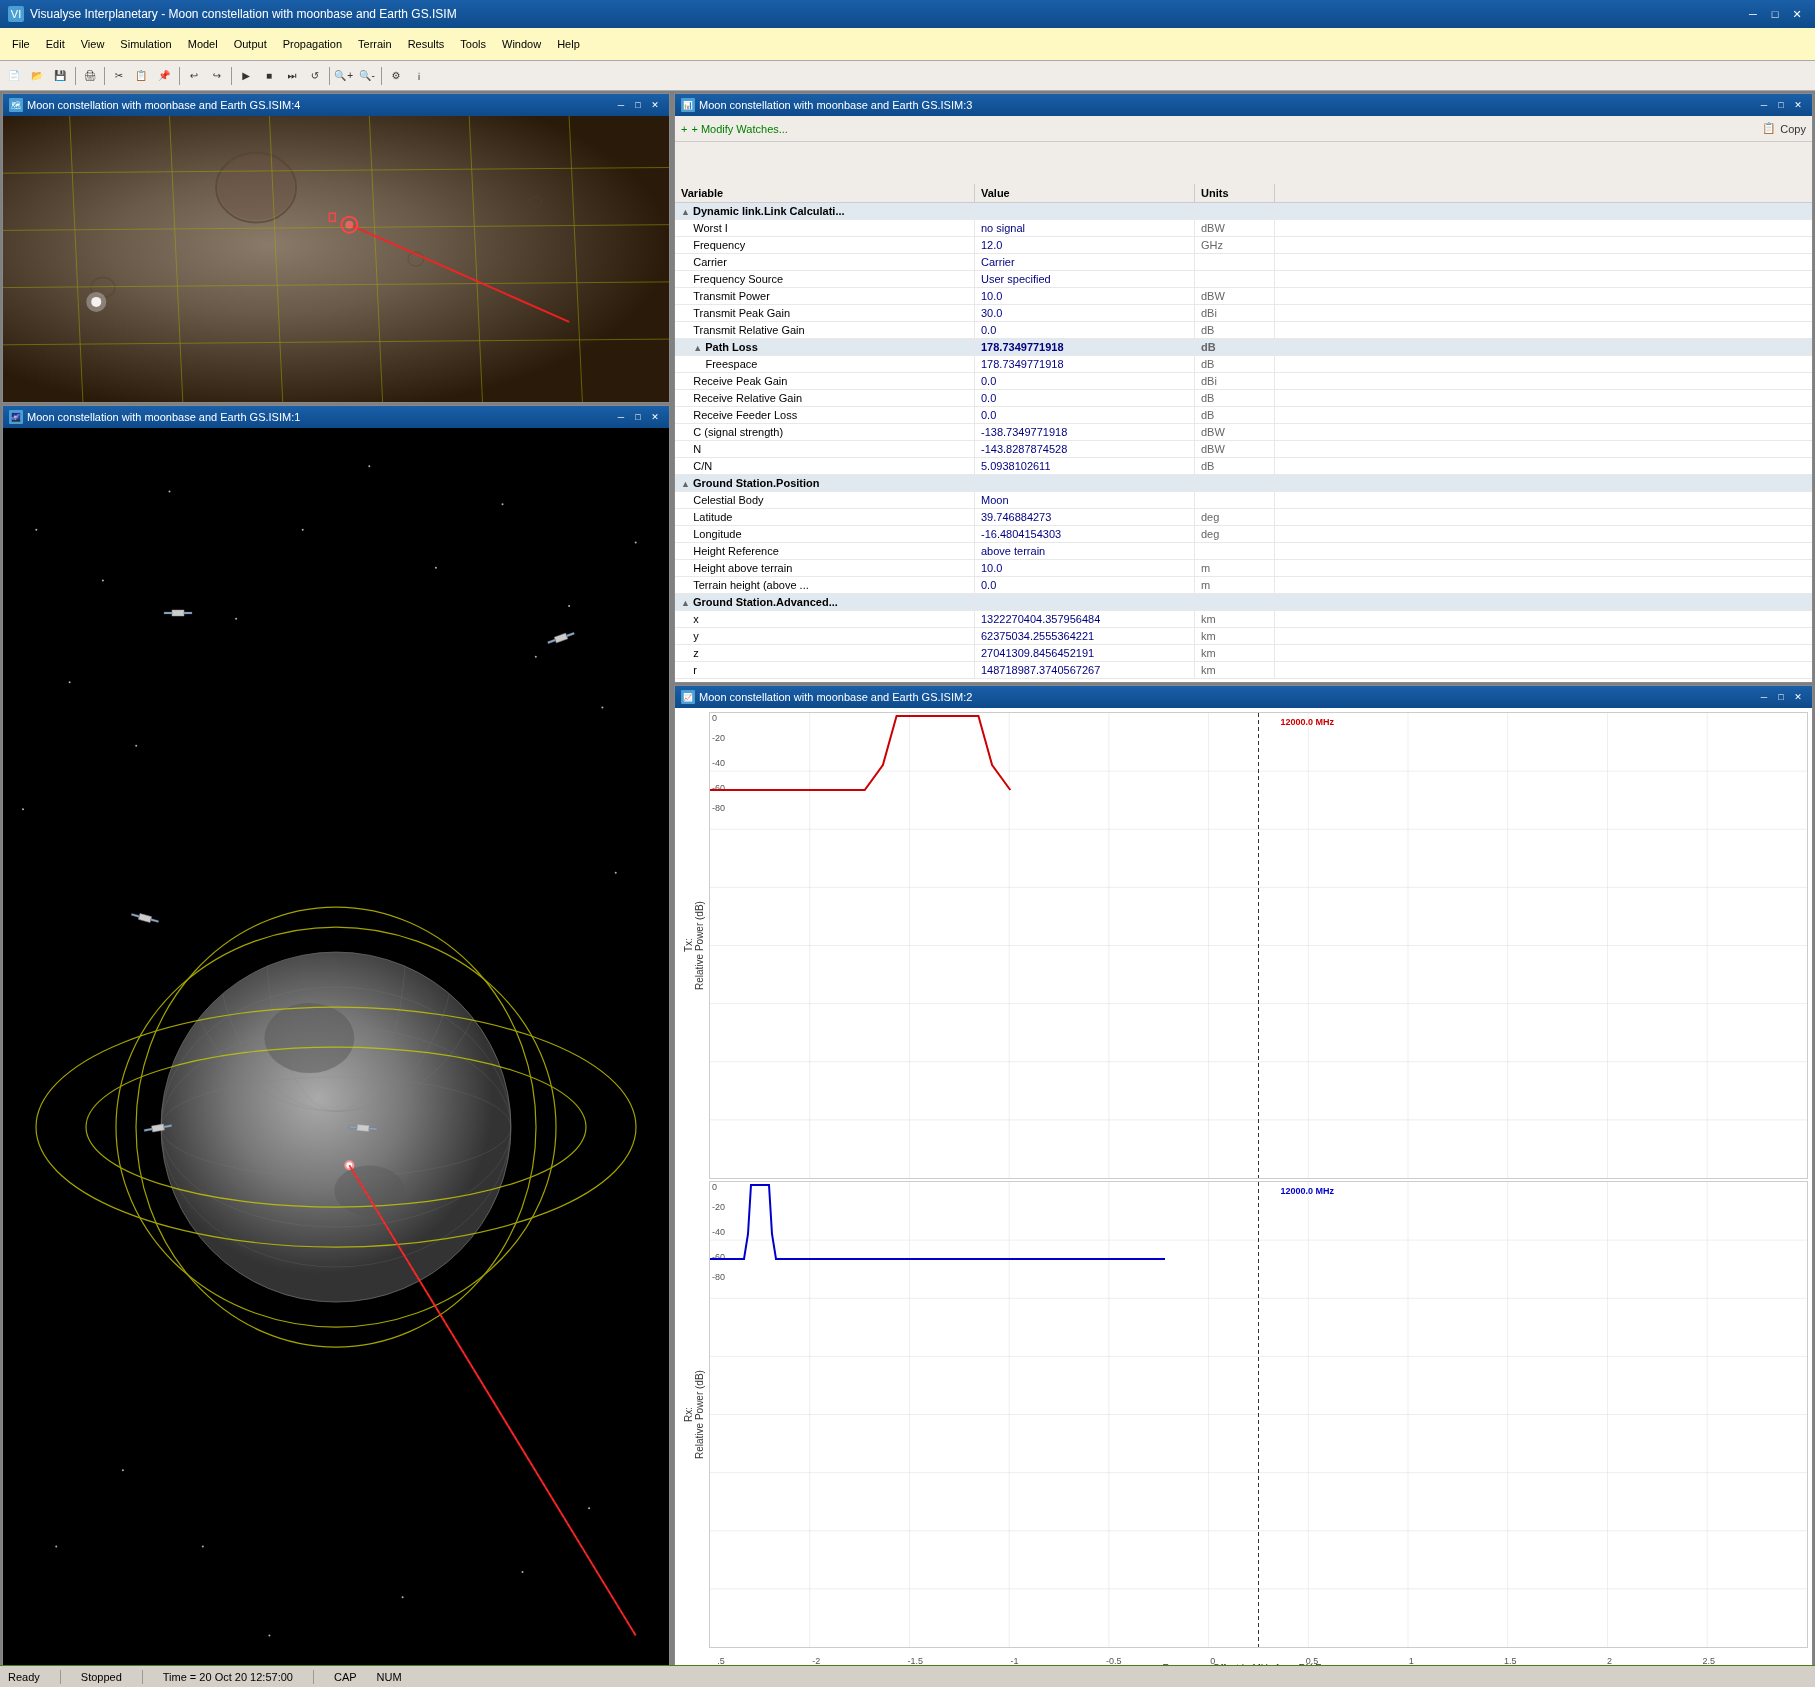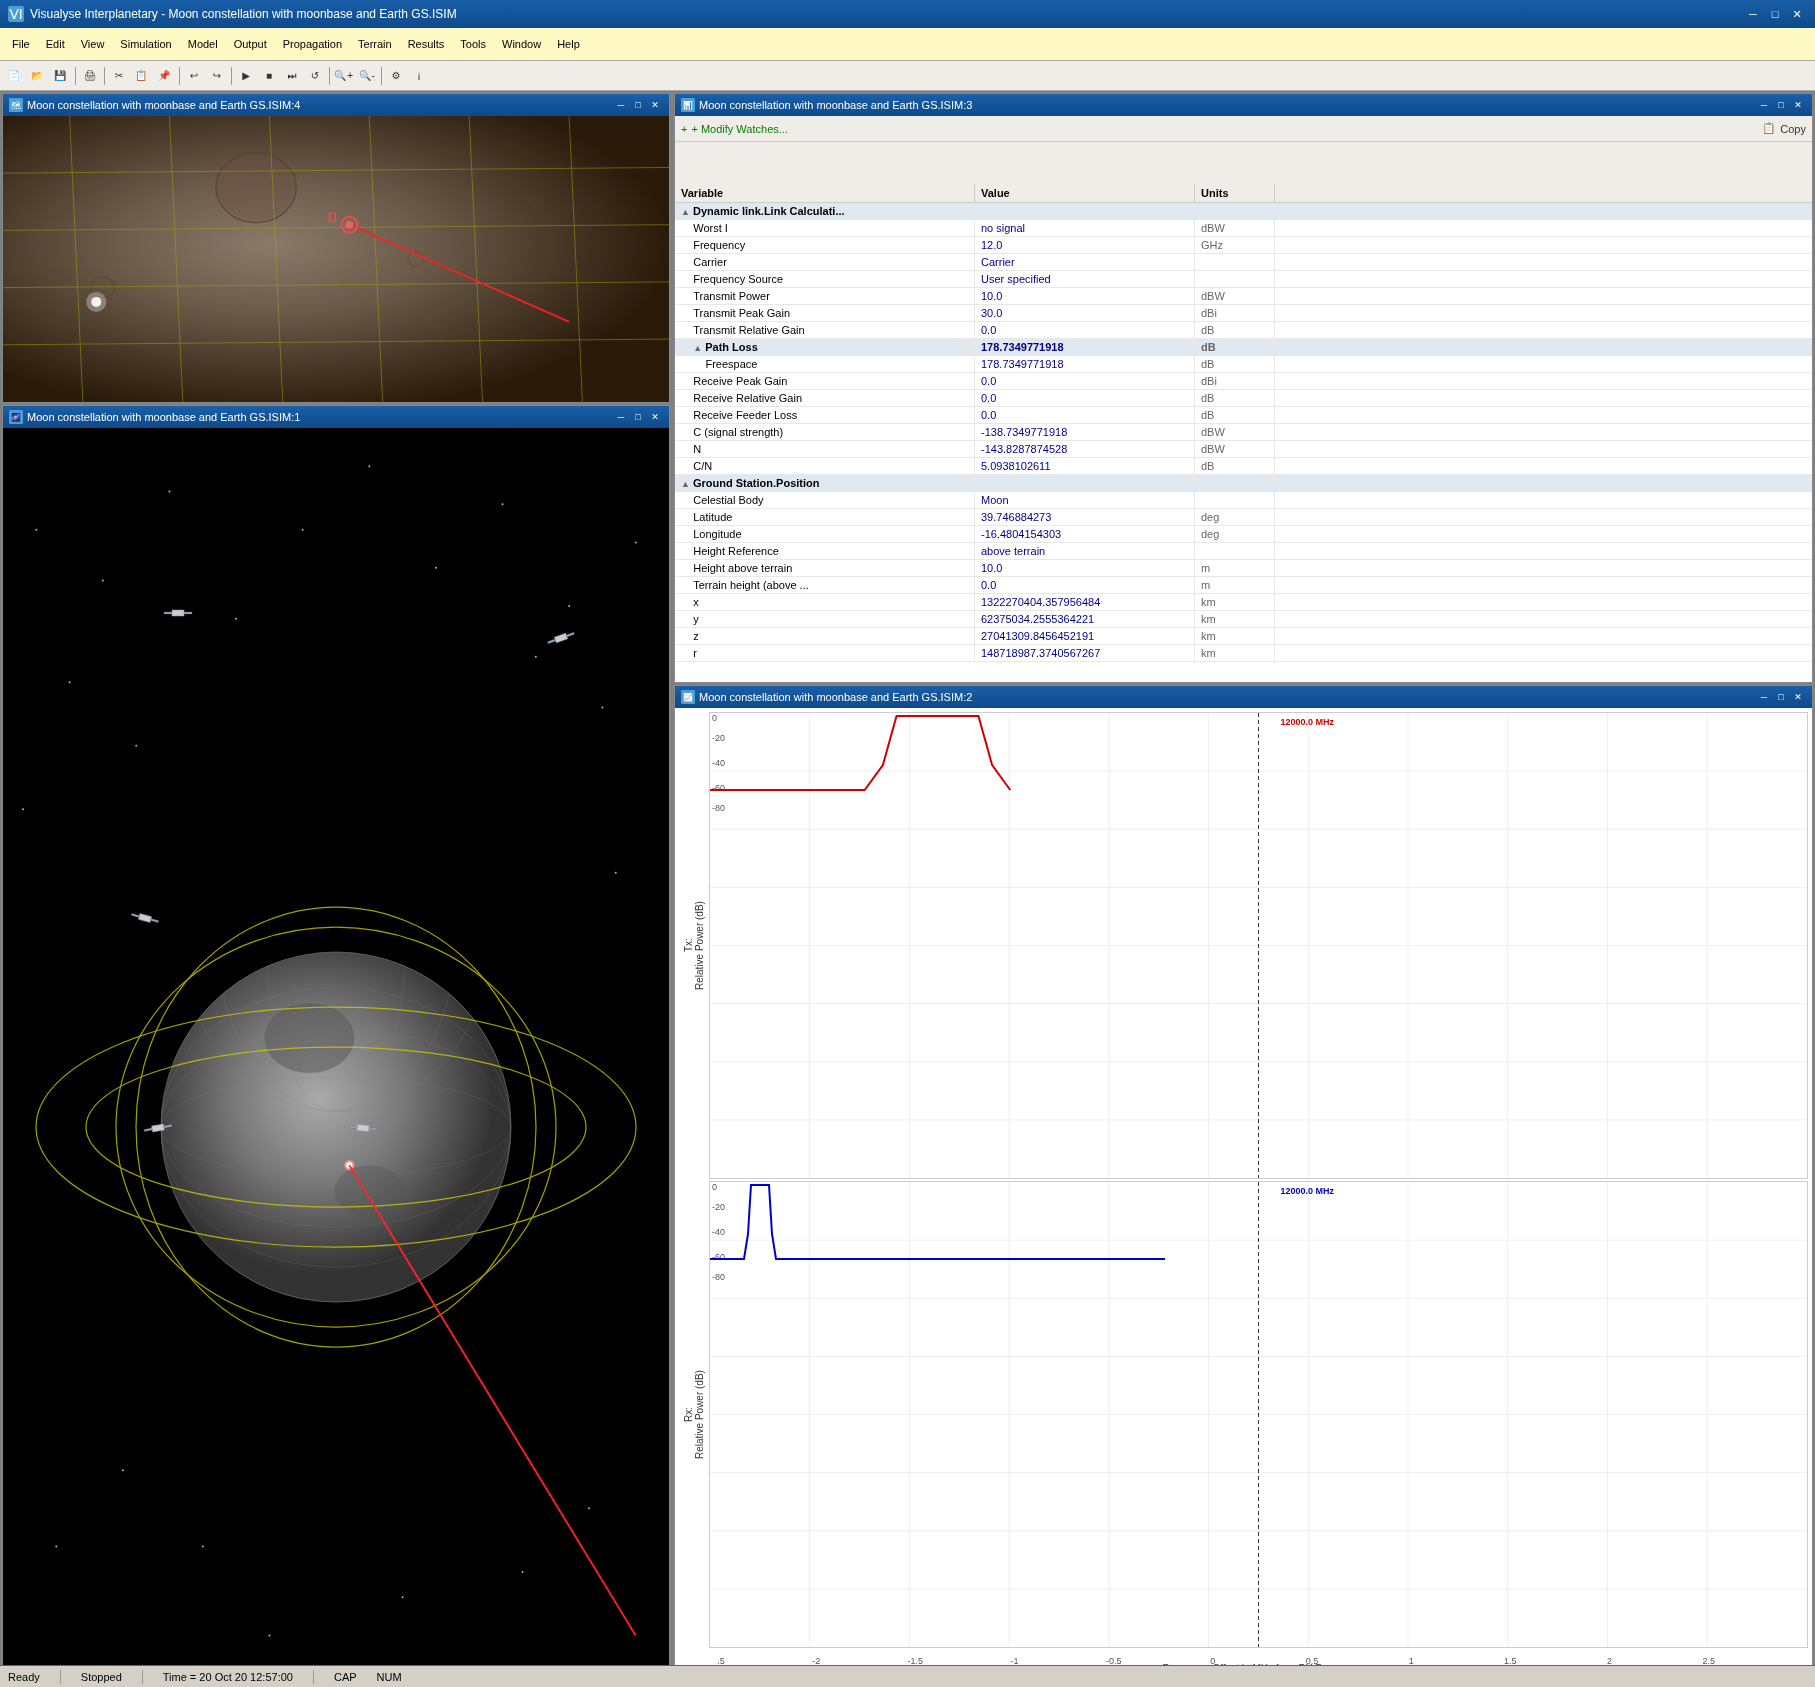--- a/index.html
+++ b/index.html
@@ -1,21 +1,21 @@
 <!DOCTYPE html>
 <html><head>
   <meta charset="utf-8">
   <style>
     * { margin: 0; padding: 0; box-sizing: border-box; }
     body { font-family: 'Segoe UI', Tahoma, Geneva, Verdana, sans-serif; font-size: 11px; background: #d4d0c8; overflow: hidden; width: 1815px; height: 1687px; }
 
     
     .title-bar { background: linear-gradient(to bottom, #1a5fa8, #0d4a8a); color: white; height: 28px; display: flex; align-items: center; padding: 0 8px; justify-content: space-between; }
     .title-bar-left { display: flex; align-items: center; gap: 6px; }
-    .title-bar-icon { width: 16px; height: 16px; background: #4a9fd4; border-radius: 2px; display: flex; align-items: center; justify-content: center; font-size: 14px; color: white; }
+    .title-bar-icon { width: 16px; height: 16px; background: #4a9fd4; border-radius: 2px; display: flex; align-items: center; justify-content: center; font-size: 11px; color: white; }
     .title-bar-text { font-size: 12px; }
     .title-bar-controls { display: flex; gap: 2px; }
     .title-bar-btn { width: 20px; height: 20px; display: flex; align-items: center; justify-content: center; cursor: pointer; color: white; font-size: 11px; }
 
     
     .menu-bar { background: #fef9c3; height: 33px; display: flex; align-items: center; padding: 0 4px; border-bottom: 1px solid #aaa; }
     .menu-item { padding: 2px 8px; font-size: 11px; cursor: pointer; color: #000; }
 
     
     .toolbar { background: #f0ede8; height: 30px; display: flex; align-items: center; padding: 0 4px; border-bottom: 1px solid #aaa; gap: 1px; flex-wrap: wrap; }
@@ -455,20 +455,25 @@
               </div>
               <div class="watch-row">
                 <div class="watch-cell name">&nbsp;&nbsp;&nbsp;&nbsp;Height above terrain</div>
                 <div class="watch-cell value">10.0</div>
                 <div class="watch-cell units">m</div>
               </div>
               <div class="watch-row">
                 <div class="watch-cell name">&nbsp;&nbsp;&nbsp;&nbsp;Terrain height (above ...</div>
                 <div class="watch-cell value">0.0</div>
                 <div class="watch-cell units">m</div>
+              </div>
+              <div class="watch-row section-header">
+                <div class="watch-cell name"><span style="color:#666;font-size:9px;">▲</span> Ground Station.Advanced...</div>
+                <div class="watch-cell value"></div>
+                <div class="watch-cell units"></div>
               </div>
               <div class="watch-row">
                 <div class="watch-cell name">&nbsp;&nbsp;&nbsp;&nbsp;x</div>
                 <div class="watch-cell value">1322270404.357956484</div>
                 <div class="watch-cell units">km</div>
               </div>
               <div class="watch-row">
                 <div class="watch-cell name">&nbsp;&nbsp;&nbsp;&nbsp;y</div>
                 <div class="watch-cell value">62375034.2555364221</div>
                 <div class="watch-cell units">km</div>

